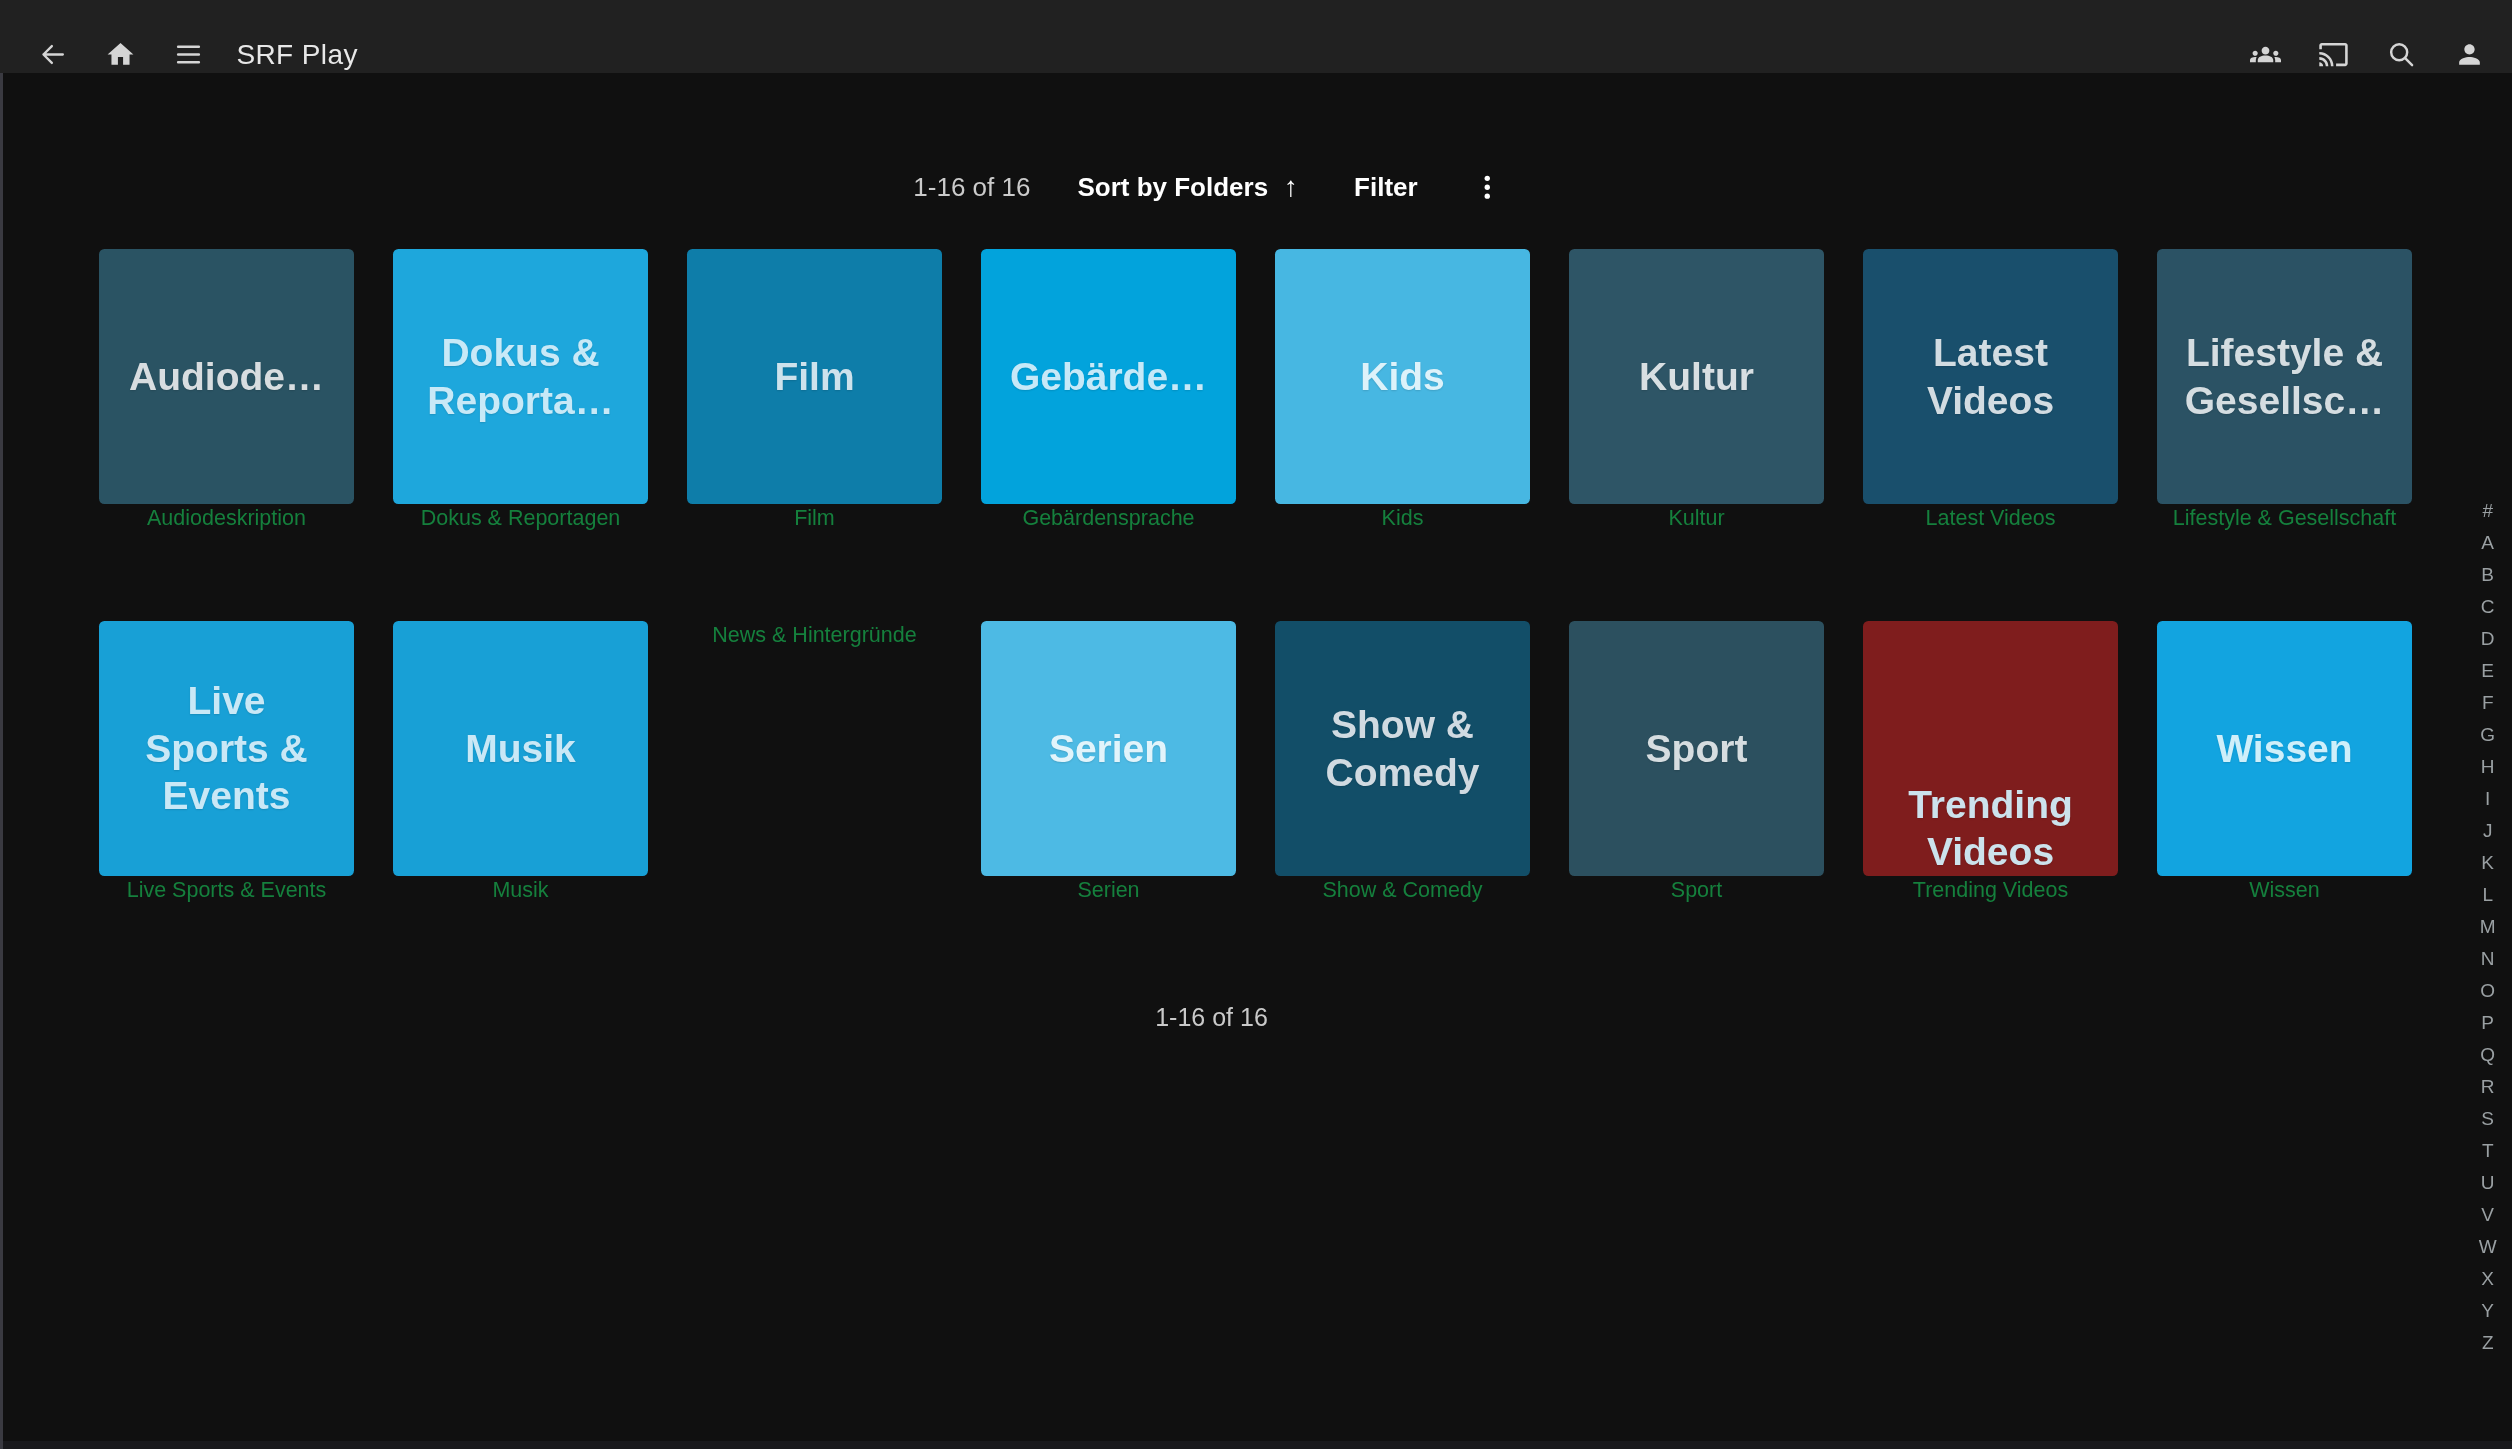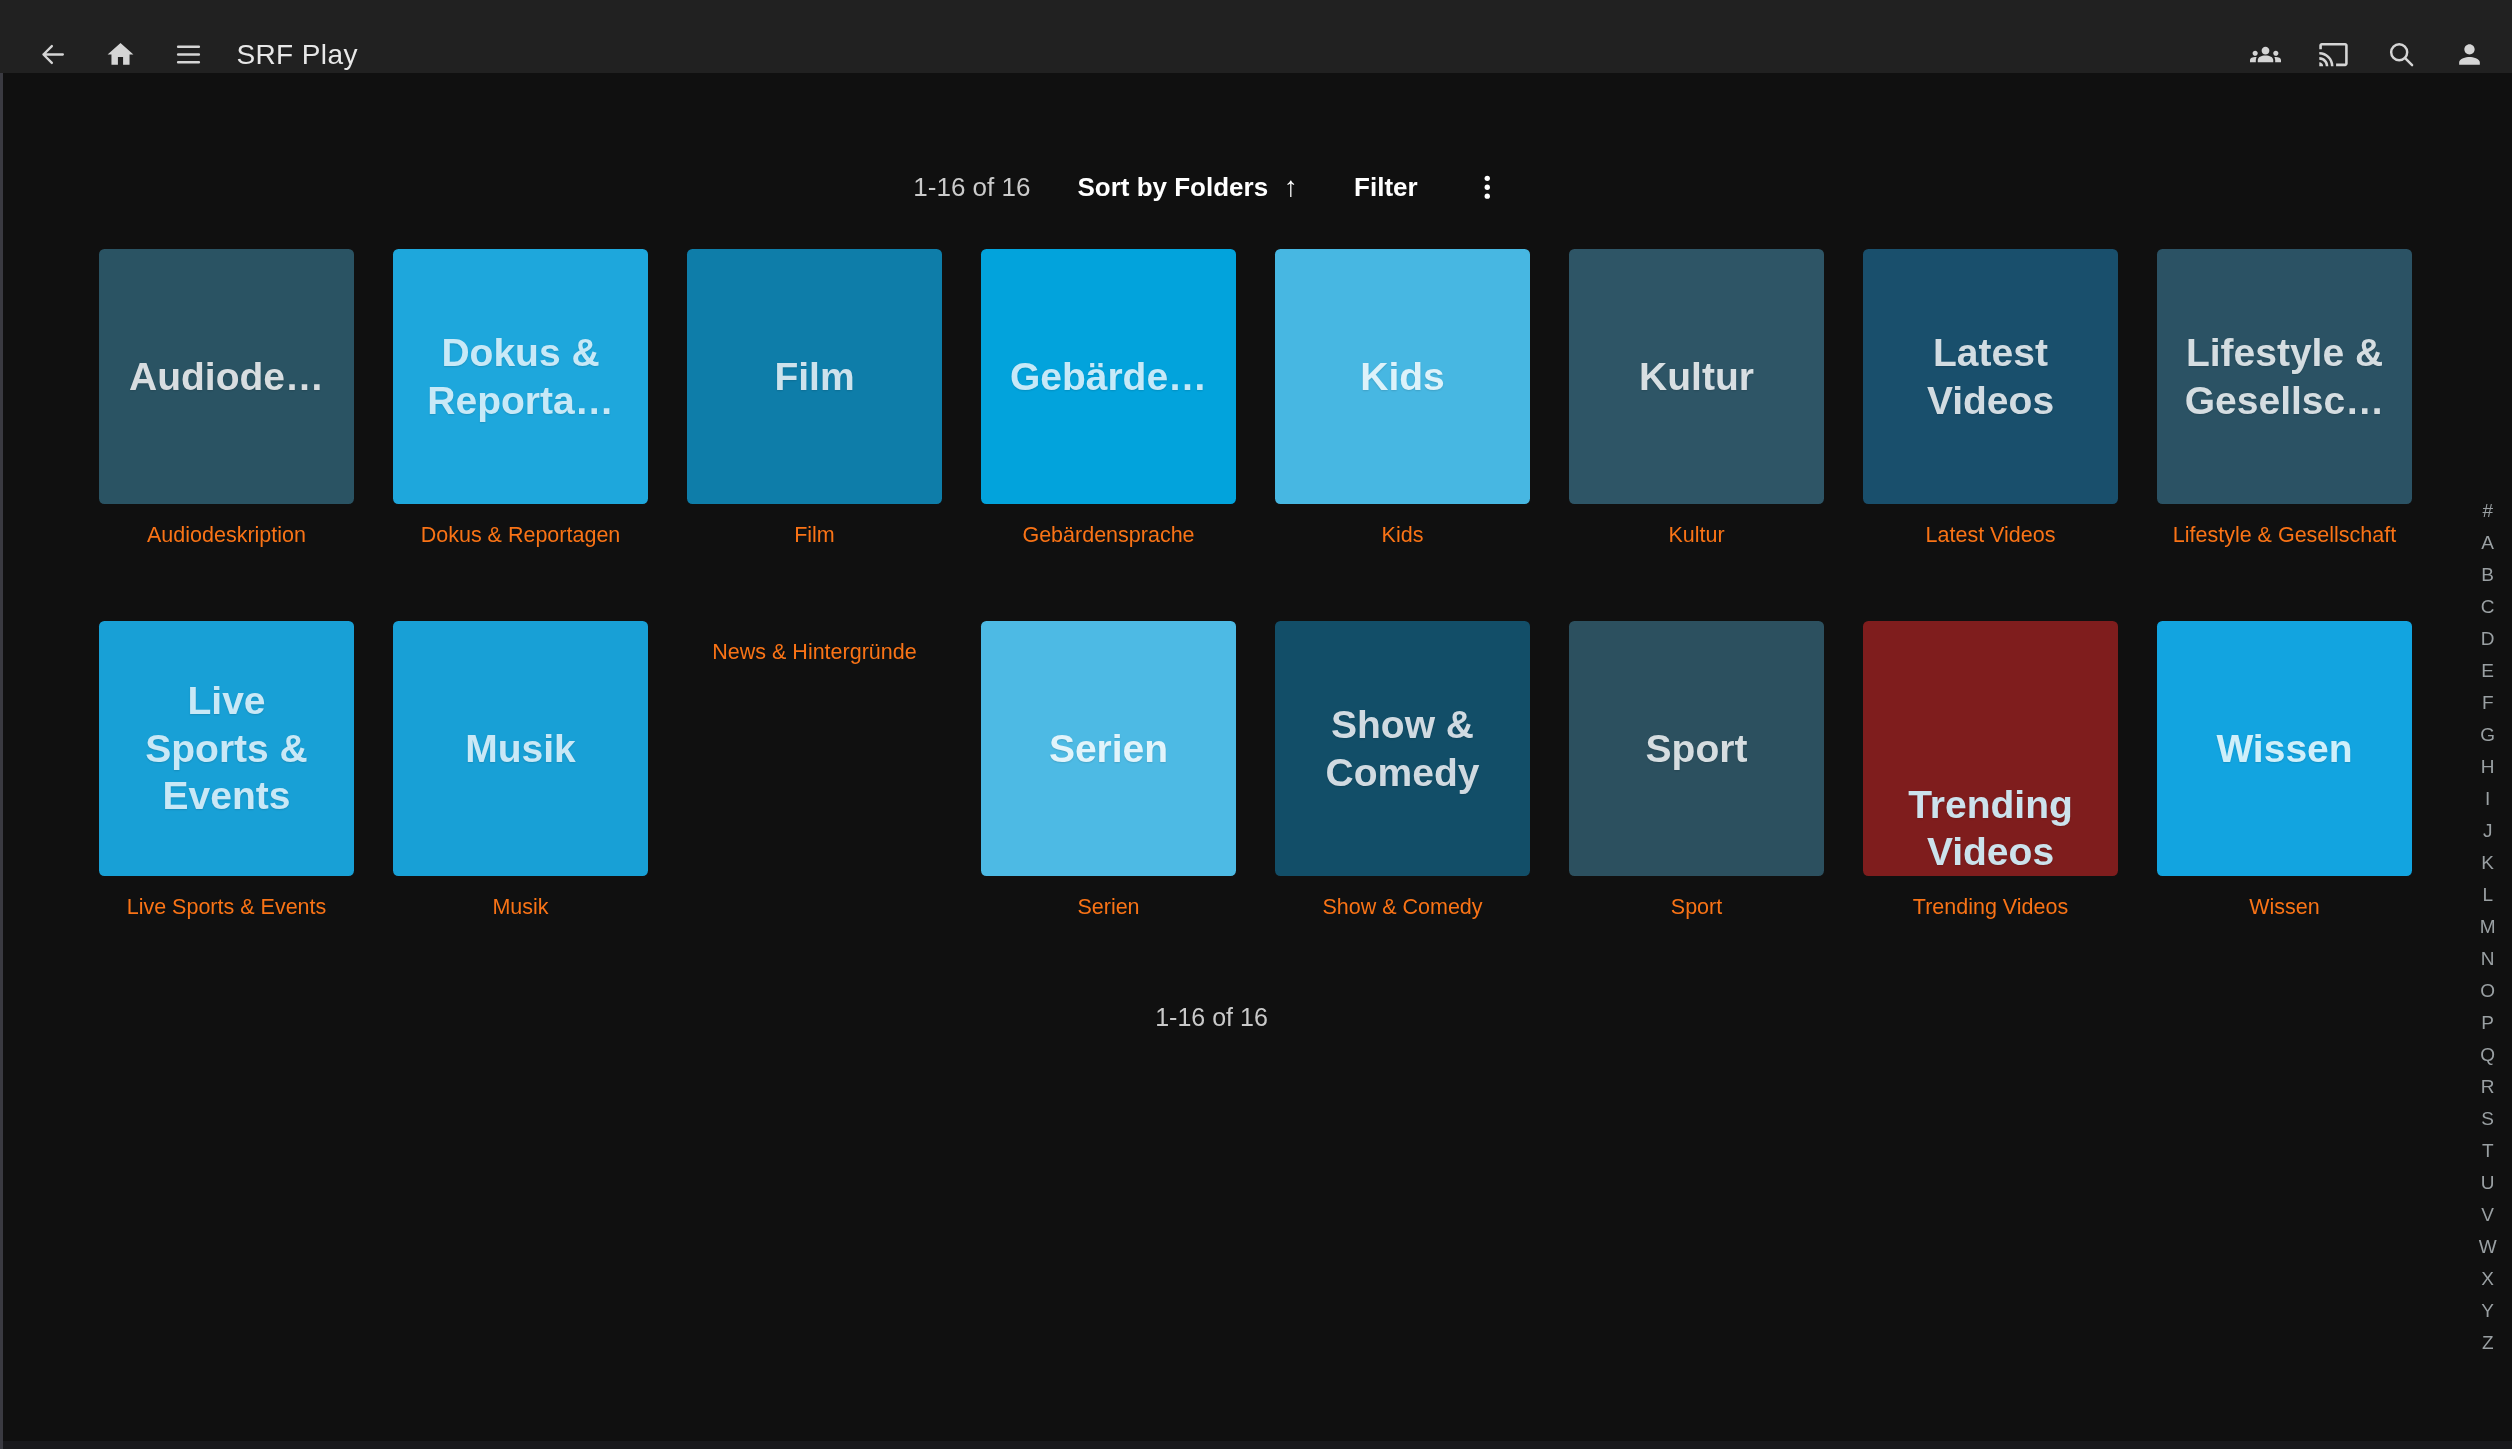--- a/index.html
+++ b/index.html
@@ -24,21 +24,21 @@
   .sort-arrow{font-size:28px;font-weight:bold;}
   .more-btn svg{width:30.5px;height:30.5px;}
 
   
   .row{position:absolute;left:99px;display:flex;gap:39px;}
   .row1{top:249px;} .row2{top:621px;}
   .card{width:255px;cursor:pointer;}
   .card-box{width:255px;height:255px;border-radius:5.4px;display:flex;align-items:center;justify-content:center;}
   .card-title{font-size:39px;font-weight:bold;line-height:1.22;text-align:center;
     white-space:pre-line;padding:0 7.2px;text-shadow:0 0.9px 1.8px rgba(0,0,0,0.12);}
-  .card-label{margin-top:19px;font-size:21.5px;color:#f97316;text-align:center;white-space:nowrap;}
+  .card-label{margin-top:2px;font-size:21.5px;color:#15803d;text-align:center;white-space:nowrap;}
 
   
   .footer-count{position:absolute;top:1003px;left:0;width:2423px;text-align:center;
     font-size:25px;color:#c9c9c9;}
 
   
   .alpha{position:absolute;top:495px;right:10.8px;width:27px;display:flex;flex-direction:column;align-items:center;}
   .alpha span{height:32px;line-height:32px;font-size:19px;color:#9aa0a3;cursor:pointer;text-align:center;width:27px;}
 
   

